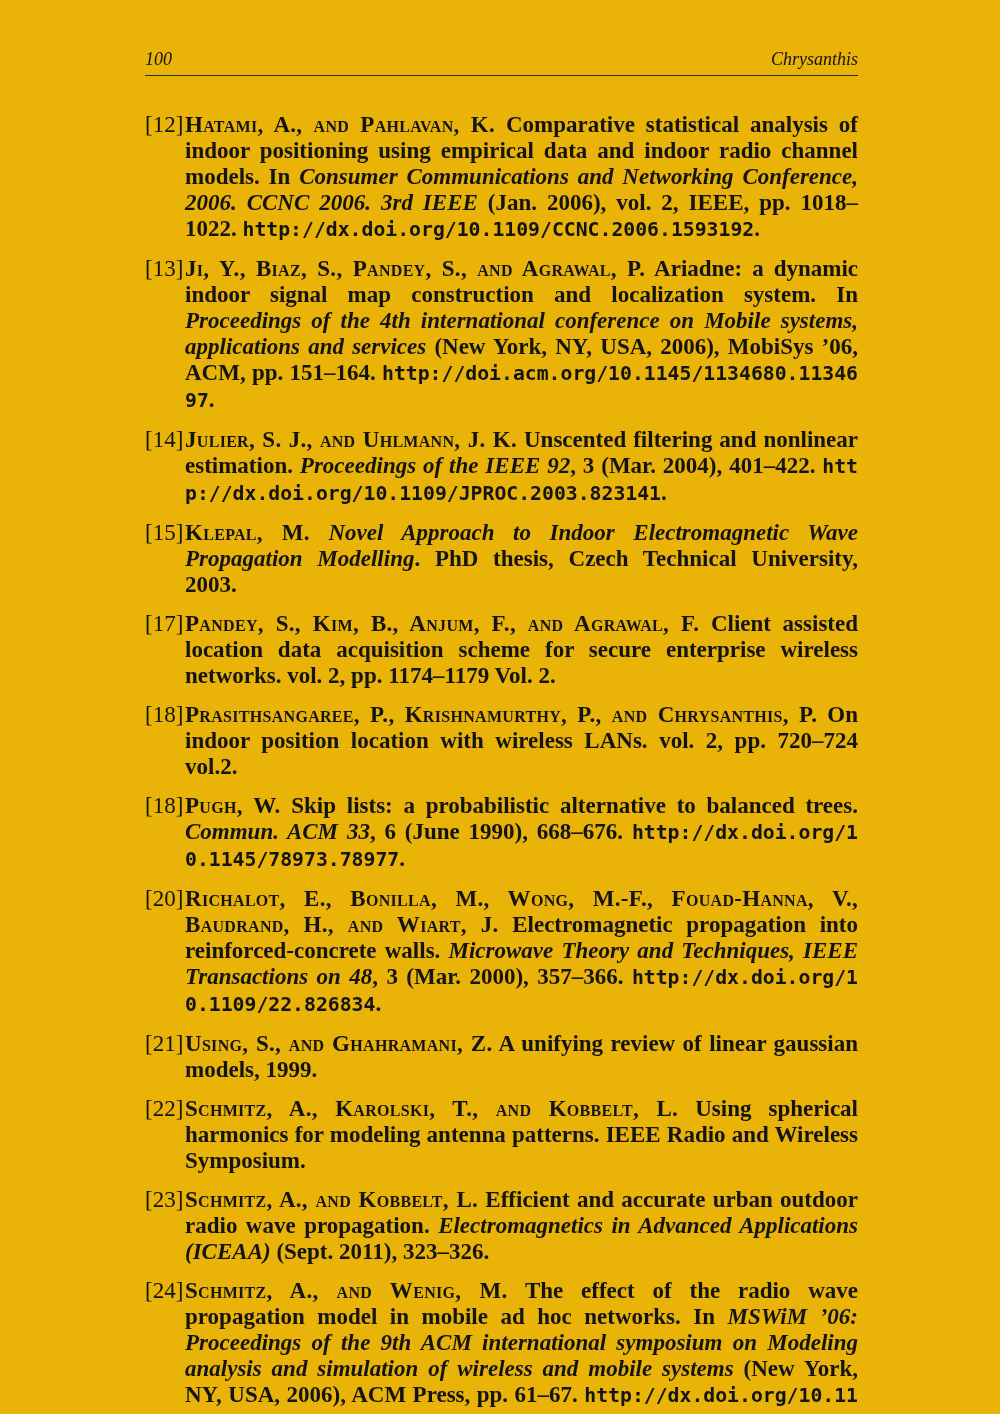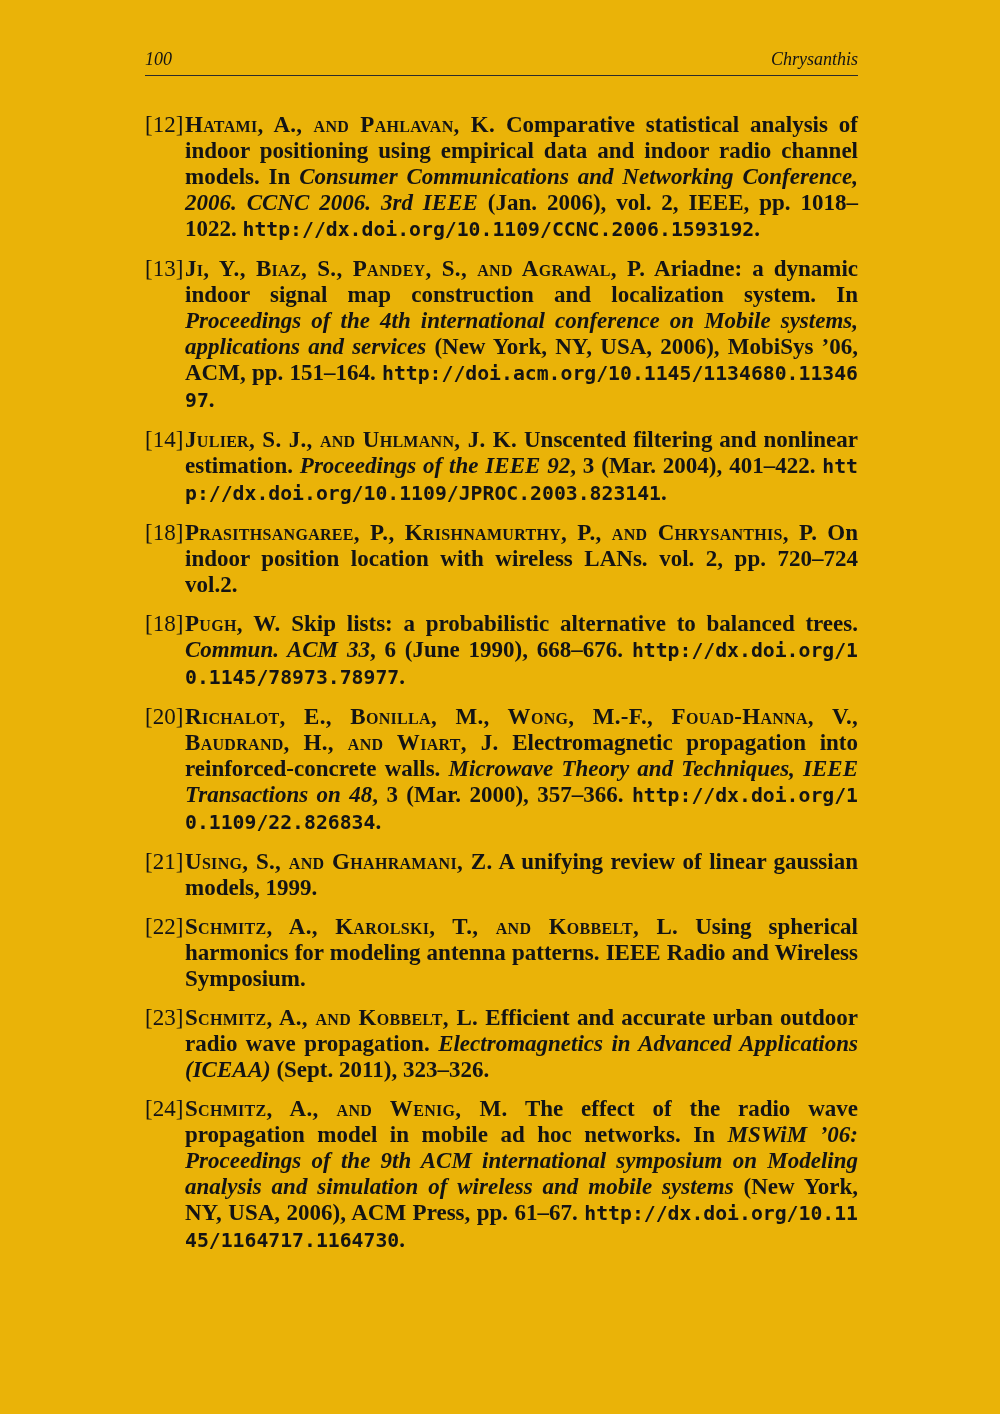--- a/index.html
+++ b/index.html
@@ -75,20 +75,28 @@
       </div>
       <div class="ref-item">
         <div class="ref-label">[13]</div>
         <div class="ref-text"><span class="seg-sc">Ji, Y., Biaz, S., Pandey, S., and Agrawal, P.</span><span class="seg-plain"> Ariadne: a dynamic indoor signal map construction and localization system. In </span><span class="seg-italic">Proceedings of the 4th international conference on Mobile systems, applications and services</span><span class="seg-plain"> (New York, NY, USA, 2006), MobiSys ’06, ACM, pp. 151–164. </span><span class="seg-mono">http://doi.acm.org/10.1145/1134680.1134697</span><span class="seg-plain">.</span></div>
       </div>
       <div class="ref-item">
         <div class="ref-label">[14]</div>
         <div class="ref-text"><span class="seg-sc">Julier, S. J., and Uhlmann, J. K.</span><span class="seg-plain"> Unscented filtering and nonlinear estimation. </span><span class="seg-italic">Proceedings of the IEEE 92</span><span class="seg-plain">, 3 (Mar. 2004), 401–422. </span><span class="seg-mono">http://dx.doi.org/10.1109/JPROC.2003.823141</span><span class="seg-plain">.</span></div>
       </div>
       <div class="ref-item">
+        <div class="ref-label">[15]</div>
+        <div class="ref-text"><span class="seg-sc">Klepal, M.</span><span class="seg-plain"> </span><span class="seg-italic">Novel Approach to Indoor Electromagnetic Wave Propagation Modelling</span><span class="seg-plain">. PhD thesis, Czech Technical University, 2003.</span></div>
+      </div>
+      <div class="ref-item">
+        <div class="ref-label">[17]</div>
+        <div class="ref-text"><span class="seg-sc">Pandey, S., Kim, B., Anjum, F., and Agrawal, F.</span><span class="seg-plain"> Client assisted location data acquisition scheme for secure enterprise wireless networks. vol. 2, pp. 1174–1179 Vol. 2.</span></div>
+      </div>
+      <div class="ref-item">
         <div class="ref-label">[18]</div>
         <div class="ref-text"><span class="seg-sc">Prasithsangaree, P., Krishnamurthy, P., and Chrysanthis, P.</span><span class="seg-plain"> On indoor position location with wireless LANs. vol. 2, pp. 720–724 vol.2.</span></div>
       </div>
       <div class="ref-item">
         <div class="ref-label">[18]</div>
         <div class="ref-text"><span class="seg-sc">Pugh, W.</span><span class="seg-plain"> Skip lists: a probabilistic alternative to balanced trees. </span><span class="seg-italic">Commun. ACM 33</span><span class="seg-plain">, 6 (June 1990), 668–676. </span><span class="seg-mono">http://dx.doi.org/10.1145/78973.78977</span><span class="seg-plain">.</span></div>
       </div>
       <div class="ref-item">
         <div class="ref-label">[20]</div>
         <div class="ref-text"><span class="seg-sc">Richalot, E., Bonilla, M., Wong, M.-F., Fouad-Hanna, V., Baudrand, H., and Wiart, J.</span><span class="seg-plain"> Electromagnetic propagation into reinforced-concrete walls. </span><span class="seg-italic">Microwave Theory and Techniques, IEEE Transactions on 48</span><span class="seg-plain">, 3 (Mar. 2000), 357–366. </span><span class="seg-mono">http://dx.doi.org/10.1109/22.826834</span><span class="seg-plain">.</span></div>

